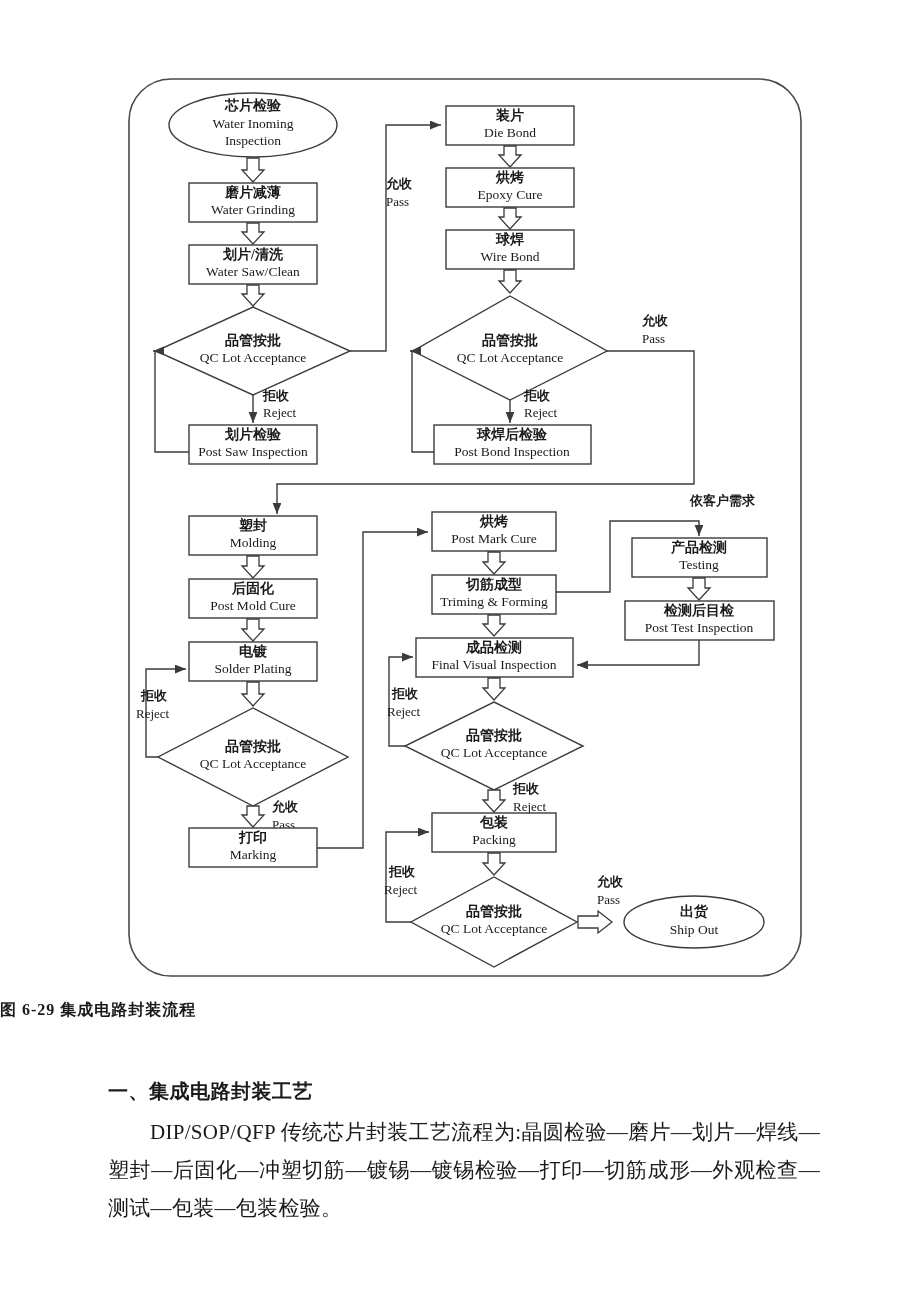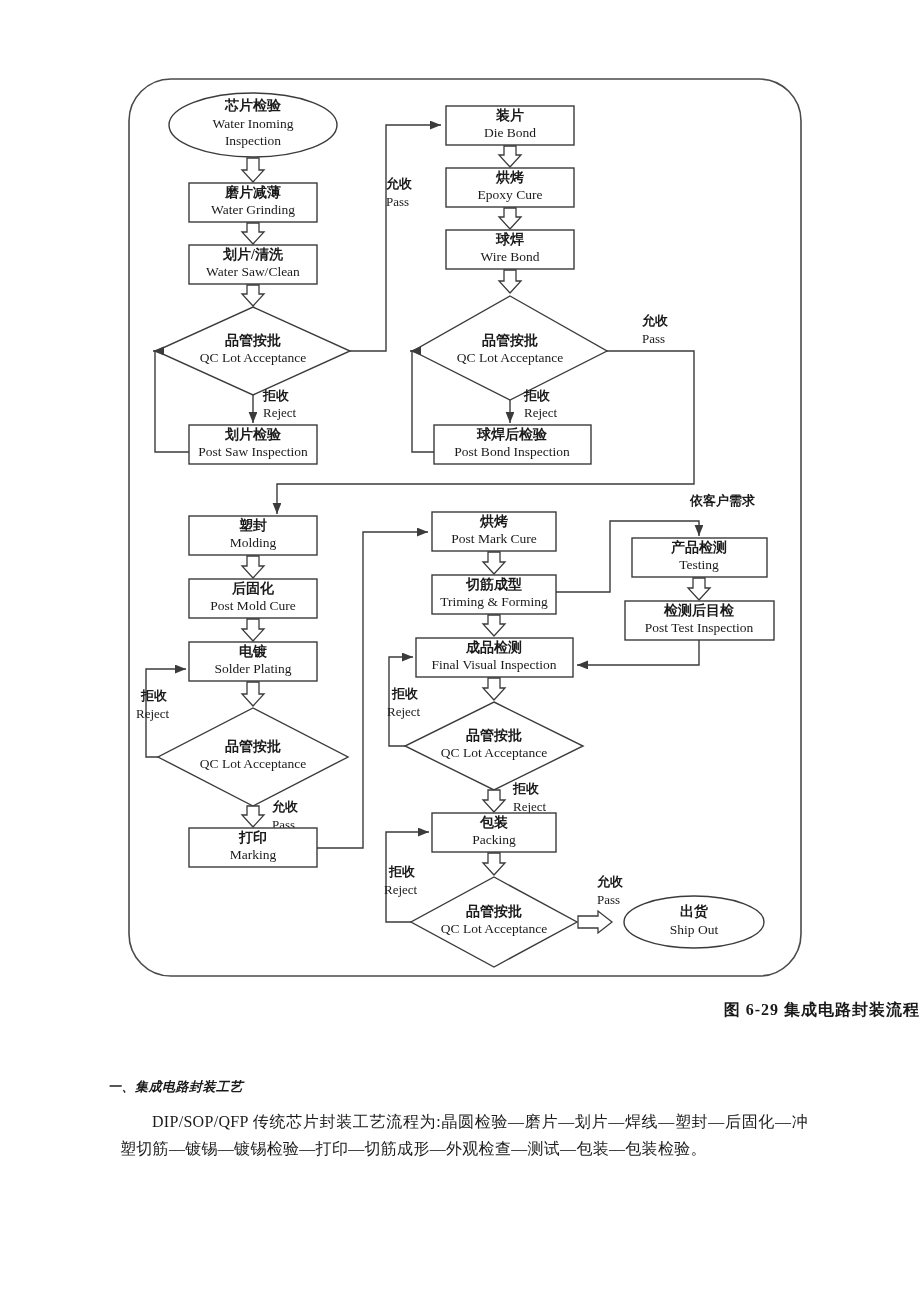--- a/index.html
+++ b/index.html
@@ -24,40 +24,39 @@
   .en{font-size:13.5px;}
   .lbl-cn{font-size:13px;font-weight:bold;fill:#1a1a1a;font-family:"Liberation Serif",serif;}
   .lbl-en{font-size:13px;fill:#1a1a1a;font-family:"Liberation Serif",serif;}
   .shape{fill:#ffffff;stroke:#3b3b3b;stroke-width:1.4;}
   .conn{fill:none;stroke:#3b3b3b;stroke-width:1.4;}
   .hollow{fill:#ffffff;stroke:#3b3b3b;stroke-width:1.3;}
   .frame{fill:none;stroke:#4a4a4a;stroke-width:1.6;}
 
   #caption{
     position:absolute;left:0;top:1000px;width:920px;
-    text-align:right;
+    text-align:left;
     font-size:16px;font-weight:bold;
     font-family:"Liberation Serif",serif;
     letter-spacing:1px;
   }
   #bodytext{
     position:absolute;left:108px;top:1078px;width:712px;
   }
   #bodytext .heading{
-    font-size:13px;font-weight:bold;
+    font-size:20px;font-weight:bold;
     font-family:"Liberation Sans",sans-serif;
     margin:0 0 8px 0;
     letter-spacing:0.5px;
-    font-style:italic;
   }
   #bodytext .para{
-    font-size:16px;
-    line-height:27px;
+    font-size:21px;
+    line-height:38px;
     font-family:"Liberation Serif",serif;
-    margin:12px;
+    margin:0;
     text-align:justify;
     text-indent:2em;
     letter-spacing:0.3px;
   }
 </style>
 </head>
 <body>
 
 <div id="figure">
 <svg width="920" height="1000" viewBox="0 0 920 1000" xmlns="http://www.w3.org/2000/svg">

